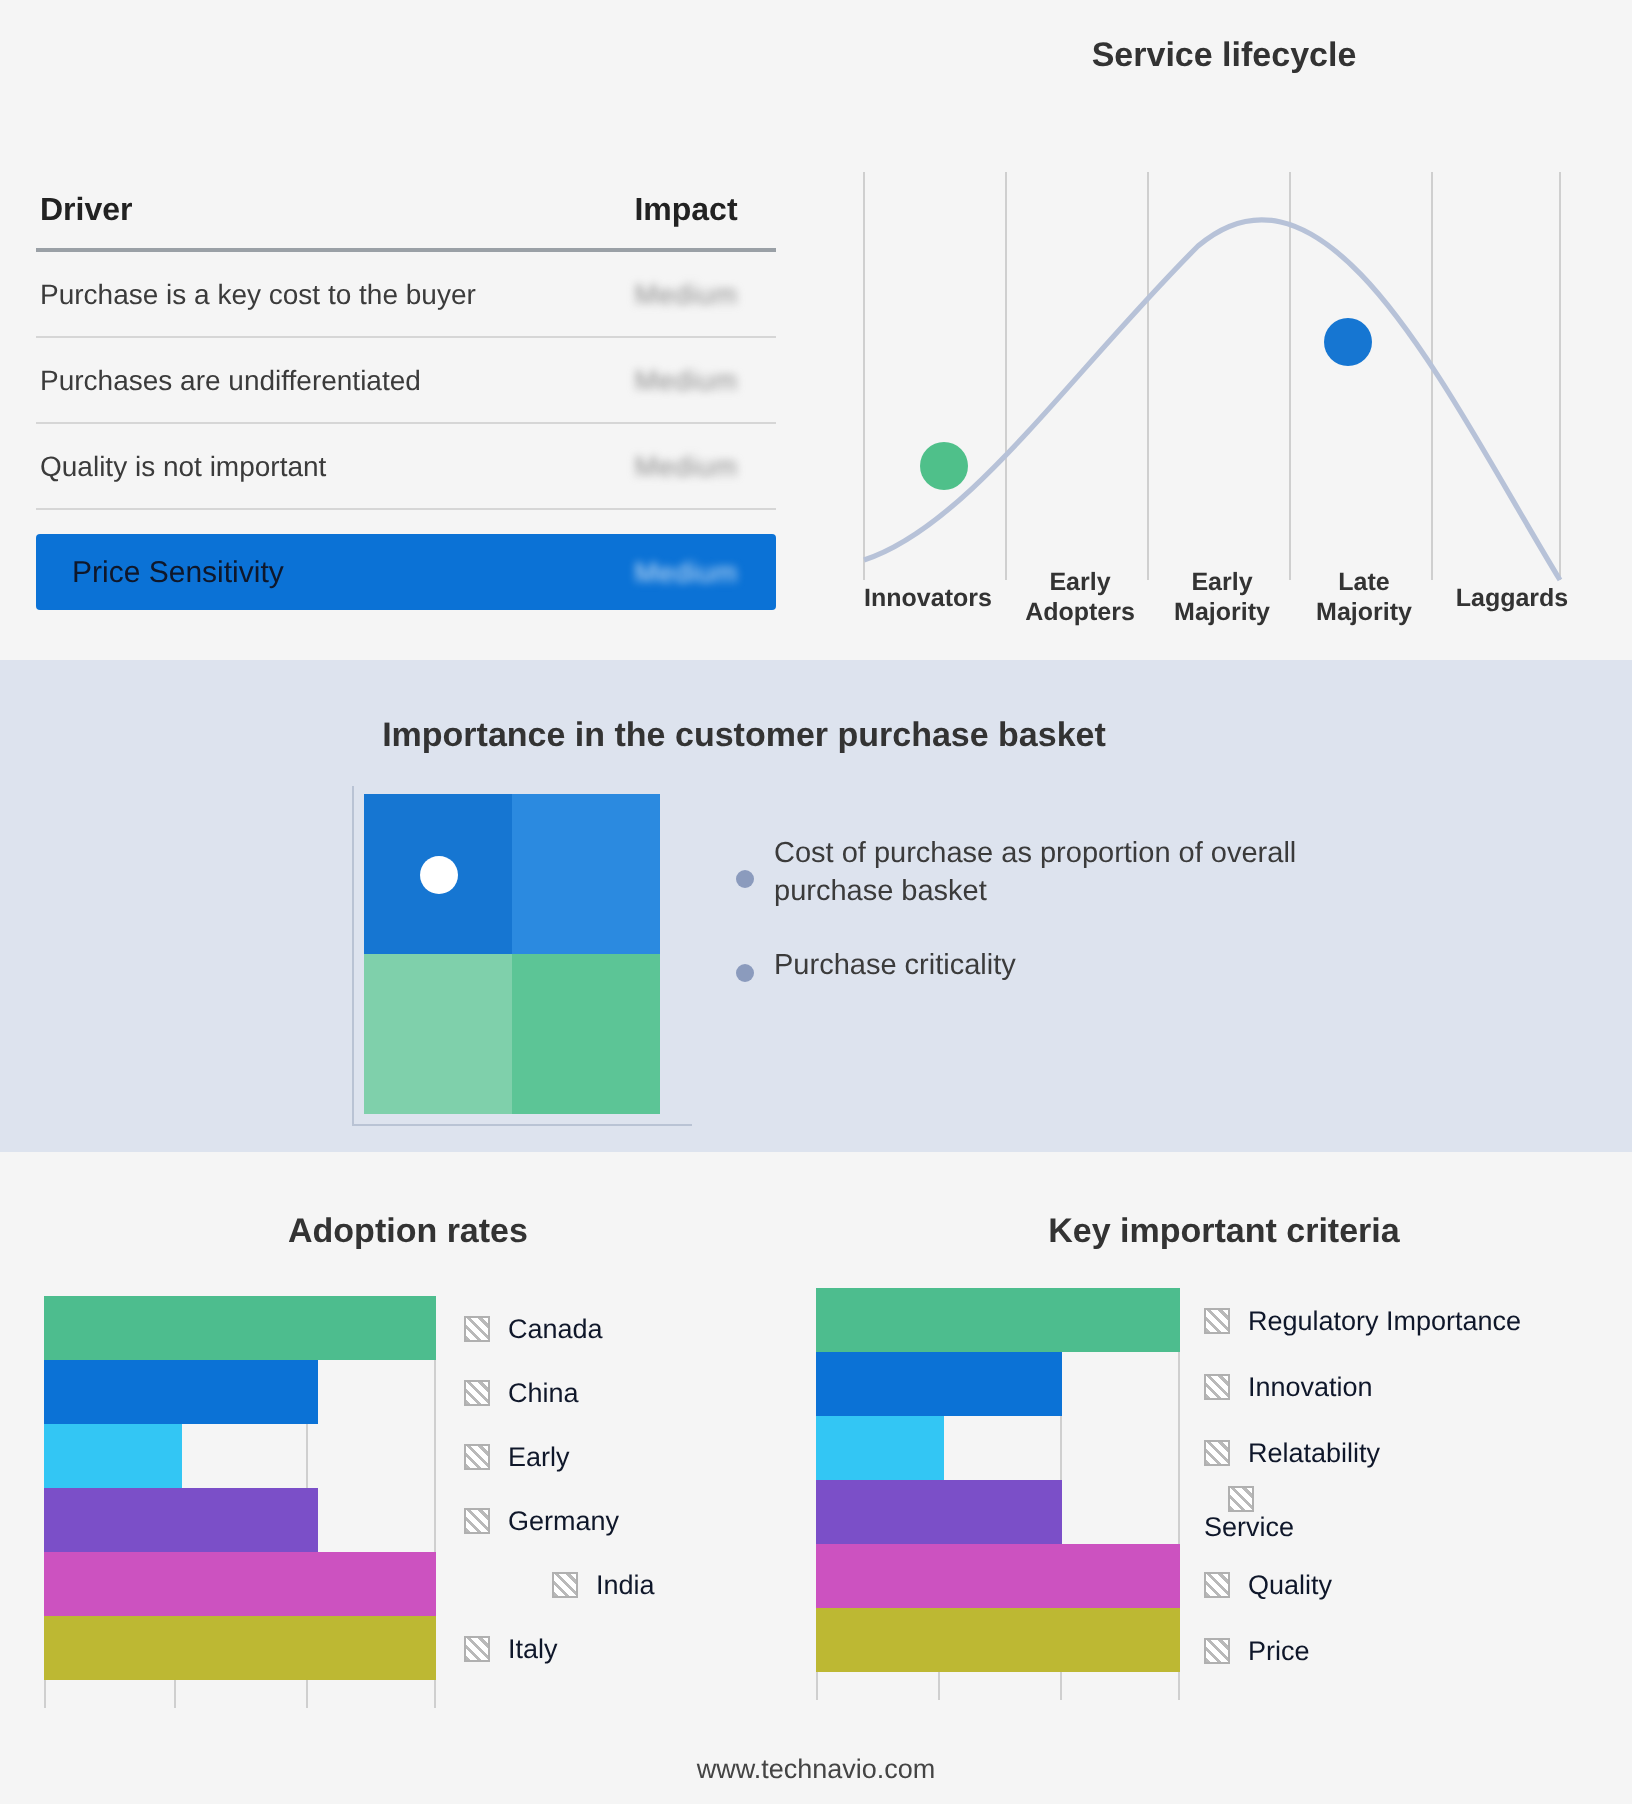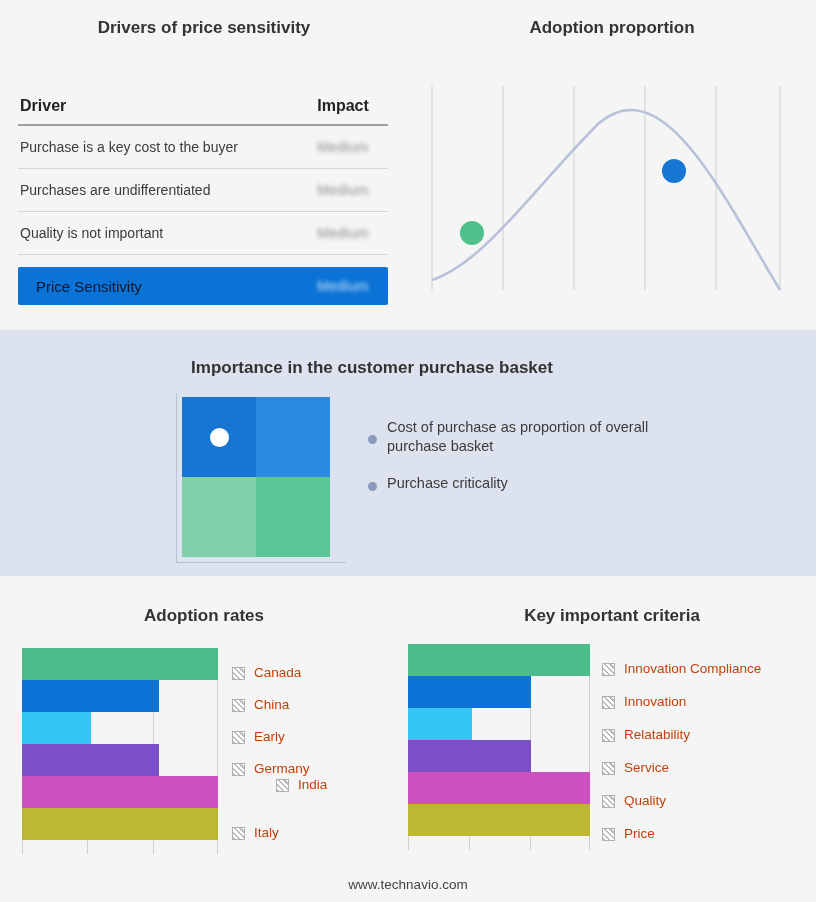--- a/index.html
+++ b/index.html
@@ -70,21 +70,21 @@
   #bottom{top:576px;left:0;width:816px;height:326px;background:#f5f5f5;}
   #adoption-title{top:606px;left:0;width:408px;}
   #criteria-title{top:606px;left:408px;width:408px;}
 
   .barchart{position:absolute;}
   .bc-grid{position:absolute;left:0;top:0;height:100%;width:100%;}
   .gl{position:absolute;top:0;bottom:0;width:1px;background:#cfcfcf;}
   .bar-row{position:relative;height:32px;}
   .bar{position:absolute;left:0;top:0;height:32px;}
   .bar-label{
-    position:absolute;display:flex;align-items:flex-end;height:32px;font-size:13.5px;color:#c2410c;
+    position:absolute;display:flex;align-items:center;height:32px;font-size:13.5px;color:#0f172a;
   }
   .sw{
     width:13px;height:13px;margin-right:9px;flex:0 0 13px;
     background:
       repeating-linear-gradient(45deg,#b9b9b9 0 1.5px,#ffffff 1.5px 4px);
     border:1px solid #b0b0b0;box-sizing:border-box;
   }
   #chart1{left:22px;top:648px;width:196px;height:206px;}
   #chart1-labels{left:232px;top:648px;width:170px;}
   #chart2{left:408px;top:644px;width:182px;height:206px;}
@@ -93,22 +93,21 @@
   #footer{
     position:absolute;left:0;bottom:10px;width:816px;text-align:center;
     font-size:13.5px;color:#444;
   }
 </style>
 </head>
 <body>
 
 <div class="panel" id="top">
 
-  <div class="panel title" id="drivers-title">Drivers of price sensitivity</div>
-  <div class="panel title" id="lifecycle-title">Adoption proportion</div>
+  <div class="panel title" id="lifecycle-title">Service lifecycle</div>
 
   <div id="drivers-table">
     <div class="dt-row dt-head">
       <div class="dt-driver">Driver</div>
       <div class="dt-impact">Impact</div>
     </div>
     <div class="dt-row">
       <div class="dt-driver">Purchase is a key cost to the buyer</div>
       <div class="dt-impact blurred">Medium</div>
     </div>
@@ -133,20 +132,27 @@
       <line x1="150" y1="8" x2="150" y2="212" stroke="#cfcfcf" stroke-width="1"></line>
       <line x1="221" y1="8" x2="221" y2="212" stroke="#cfcfcf" stroke-width="1"></line>
       <line x1="292" y1="8" x2="292" y2="212" stroke="#cfcfcf" stroke-width="1"></line>
       <line x1="356" y1="8" x2="356" y2="212" stroke="#cfcfcf" stroke-width="1"></line>
       <path d="M8,202 C60,185 110,110 175,45 C240,-10 300,120 356,212" fill="none" stroke="#b7c2d8" stroke-width="2.6"></path>
       <circle cx="48" cy="155" r="12" fill="#4fc08a"></circle>
       <circle cx="250" cy="93" r="12" fill="#1676d2"></circle>
     </svg>
   </div>
 
+  <div class="ll-labels">
+    <div class="ll-label" style="left:0px;top:22px;width:80px;">Innovators</div>
+    <div class="ll-label" style="left:80px;top:14px;width:72px;">Early Adopters</div>
+    <div class="ll-label" style="left:151px;top:14px;width:72px;">Early Majority</div>
+    <div class="ll-label" style="left:222px;top:14px;width:72px;">Late Majority</div>
+    <div class="ll-label" style="left:293px;top:22px;width:78px;">Laggards</div>
+  </div>
 </div>
 
 <div class="panel" id="middle"></div>
 <div class="panel title" id="basket-title">Importance in the customer purchase basket</div>
 <div class="axis-v"></div>
 <div class="axis-h"></div>
 <div id="matrix">
   <div class="quad" id="q-tl">
     <div class="dot-white"></div>
   </div>
@@ -206,21 +212,21 @@
       <span>China</span>
     </div>
   <div class="bar-label" style="top:64px;">
       <span class="sw"></span>
       <span>Early</span>
     </div>
   <div class="bar-label" style="top:96px;">
       <span class="sw"></span>
       <span>Germany</span>
     </div>
-  <div class="bar-label" style="top:112px;padding-left:44px;">
+  <div class="bar-label" style="top:128px;padding-left:44px;">
       <span class="sw"></span>
       <span>India</span>
     </div>
   <div class="bar-label" style="top:160px;">
       <span class="sw"></span>
       <span>Italy</span>
     </div>
 </div>
 
 <div class="barchart" id="chart2">
@@ -246,31 +252,31 @@
       <div class="bar" style="width:182px;background:#cc52c0;"></div>
     </div>
   <div class="bar-row">
       <div class="bar" style="width:182px;background:#bdb833;"></div>
     </div>
 </div>
 
 <div class="panel" id="chart2-labels">
   <div class="bar-label" style="top:0px;">
       <span class="sw"></span>
-      <span>Innovation Compliance</span>
+      <span>Regulatory Importance</span>
     </div>
   <div class="bar-label" style="top:33px;">
       <span class="sw"></span>
       <span>Innovation</span>
     </div>
   <div class="bar-label" style="top:66px;">
       <span class="sw"></span>
       <span>Relatability</span>
     </div>
-  <div class="bar-label" style="top:99px;">
+  <div class="bar-label" style="top:99px;flex-direction:column;">
       <span class="sw"></span>
       <span>Service</span>
     </div>
   <div class="bar-label" style="top:132px;">
       <span class="sw"></span>
       <span>Quality</span>
     </div>
   <div class="bar-label" style="top:165px;">
       <span class="sw"></span>
       <span>Price</span>

